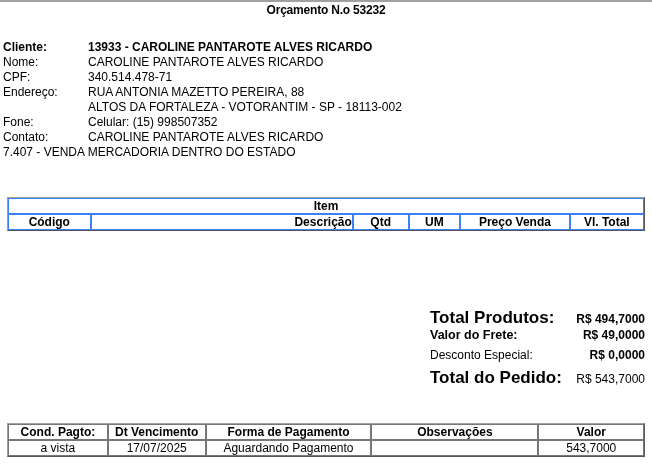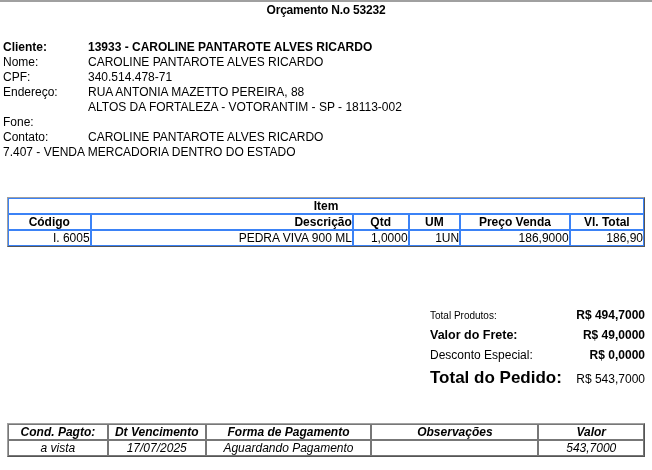--- a/index.html
+++ b/index.html
@@ -31,36 +31,35 @@
     .items th { font-weight: bold; text-align: center; }
     .items .left { text-align: right; margin-left: 8px; }
     .items .right { text-align: right; }
     .desc-cell { line-height: 14px; }
 
     .totals { position: absolute; left: 430px; top: 308px; width: 215px; }
     .t-row { display: flex; justify-content: space-between; align-items: baseline; }
     .t-row .lbl { white-space: nowrap; }
     .t-row .val { white-space: nowrap; font-weight: bold; }
     .t1 { height: 20px; }
-    .t1 .lbl { font-weight: normal; font-size: 10px; }
+    .t1 .lbl { font-weight: bold; font-size: 17px; }
     .t2 { height: 20px; }
     .t2 .lbl { font-weight: bold; font-size: 12.5px; }
     .t3 { height: 20px; justify-content: space-between; }
     .t4 .lbl { font-weight: bold; font-size: 17px; }
     .t4 .val { font-weight: normal; font-size: 12px; }
 
     .payments {
       position: absolute; left: 7px; top: 423px; width: 638px;
       border-top: 1px solid #a0a0a0; border-left: 1px solid #a0a0a0;
       border-right: 1px solid #555; border-bottom: 1px solid #555;
     }
     .payments td, .payments th {
       border: 1px solid #777; padding: 0 0; font-size: 12px; height: 14px; line-height: 14px;
       white-space: nowrap;
-      font-style: italic;
     }
     .payments th { font-weight: bold; }
     .c { text-align: center; }
     .l { text-align: center; }
   </style>
 </head>
 <body>
 
 <div class="topline"></div>
 <div class="title">Orçamento N.o 53232</div>
@@ -81,20 +80,21 @@
   <div class="info-row">
     <span class="info-label">Endereço:</span>
     <span class="info-value">RUA ANTONIA MAZETTO PEREIRA, 88</span>
   </div>
   <div class="info-row">
     <span class="info-label"></span>
     <span class="info-value">ALTOS DA FORTALEZA - VOTORANTIM - SP - 18113-002</span>
   </div>
   <div class="info-row">
     <span class="info-label">Fone:</span>
+    <span class="info-value">Celular: (15) 998507352</span>
   </div>
   <div class="info-row">
     <span class="info-label">Contato:</span>
     <span class="info-value">CAROLINE PANTAROTE ALVES RICARDO</span>
   </div>
   <div class="info-row">
     <span class="info-value">7.407 - VENDA MERCADORIA DENTRO DO ESTADO</span>
   </div>
 </div>
 
@@ -111,28 +111,20 @@
       <tr>
     <th colspan="6">Item</th>
   </tr>
   <tr>
     <th>Código</th>
     <th class="left">Descrição</th>
     <th>Qtd</th>
     <th>UM</th>
     <th>Preço Venda</th>
     <th>Vl. Total</th>
-  </tr>
-  <tr>
-    <td class="left">I. 6005</td>
-    <td class="left">PEDRA VIVA 900 ML</td>
-    <td class="right">1,0000</td>
-    <td class="left">1UN</td>
-    <td class="right">186,9000</td>
-    <td class="right">186,90</td>
   </tr>
 </tbody>
   </table>
 
 <div class="totals">
   <div class="t-row t1">
     <span class="lbl">Total Produtos:</span>
     <span class="val">R$ 494,7000</span>
   </div>
   <div class="t-row t2">

